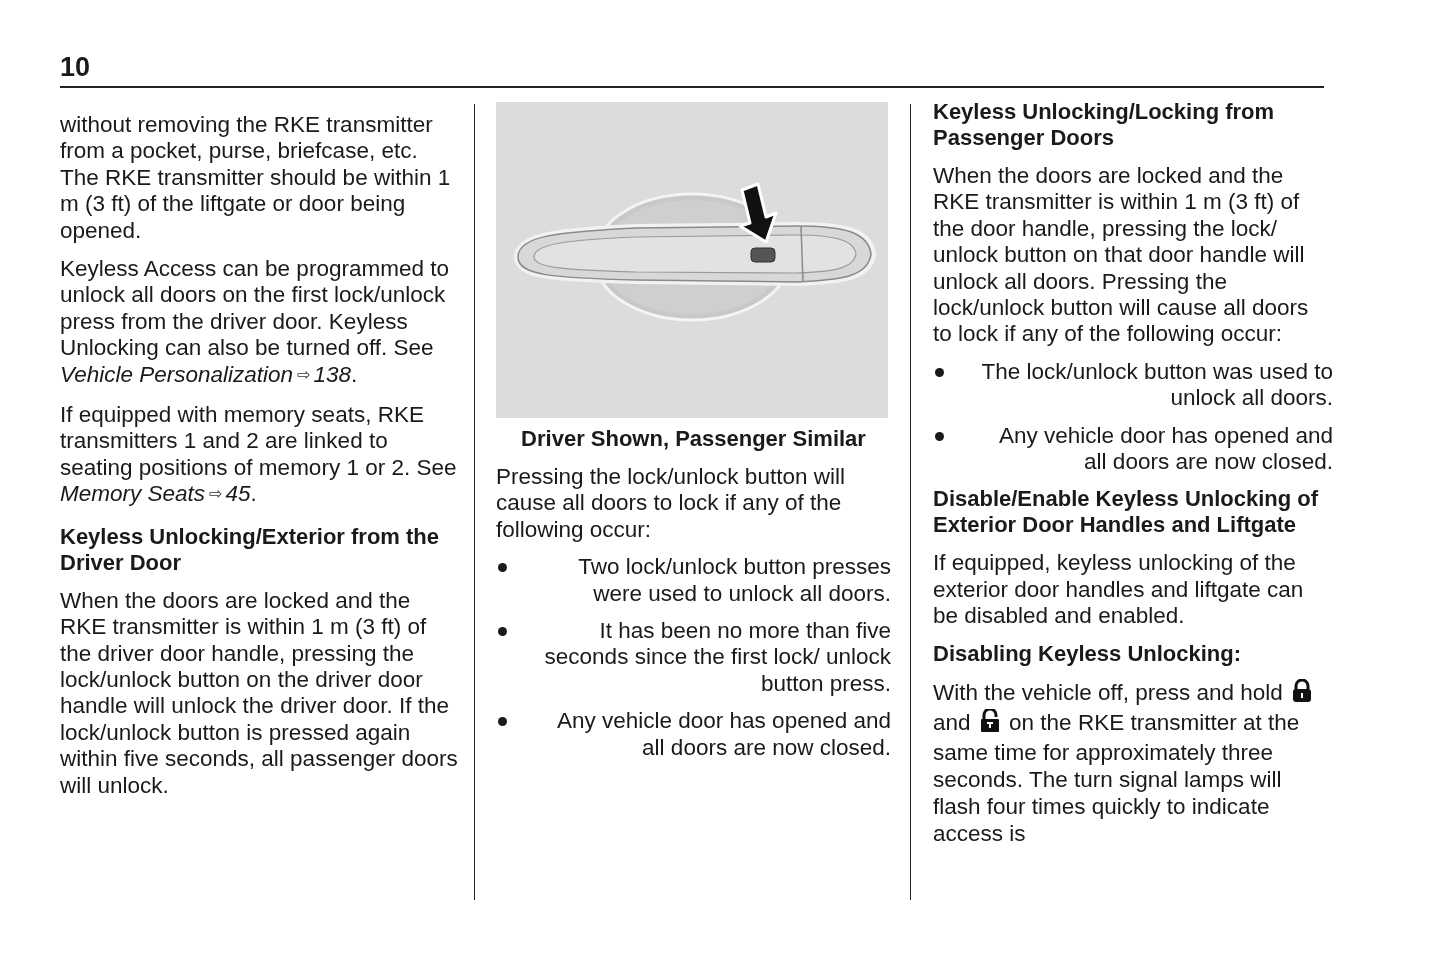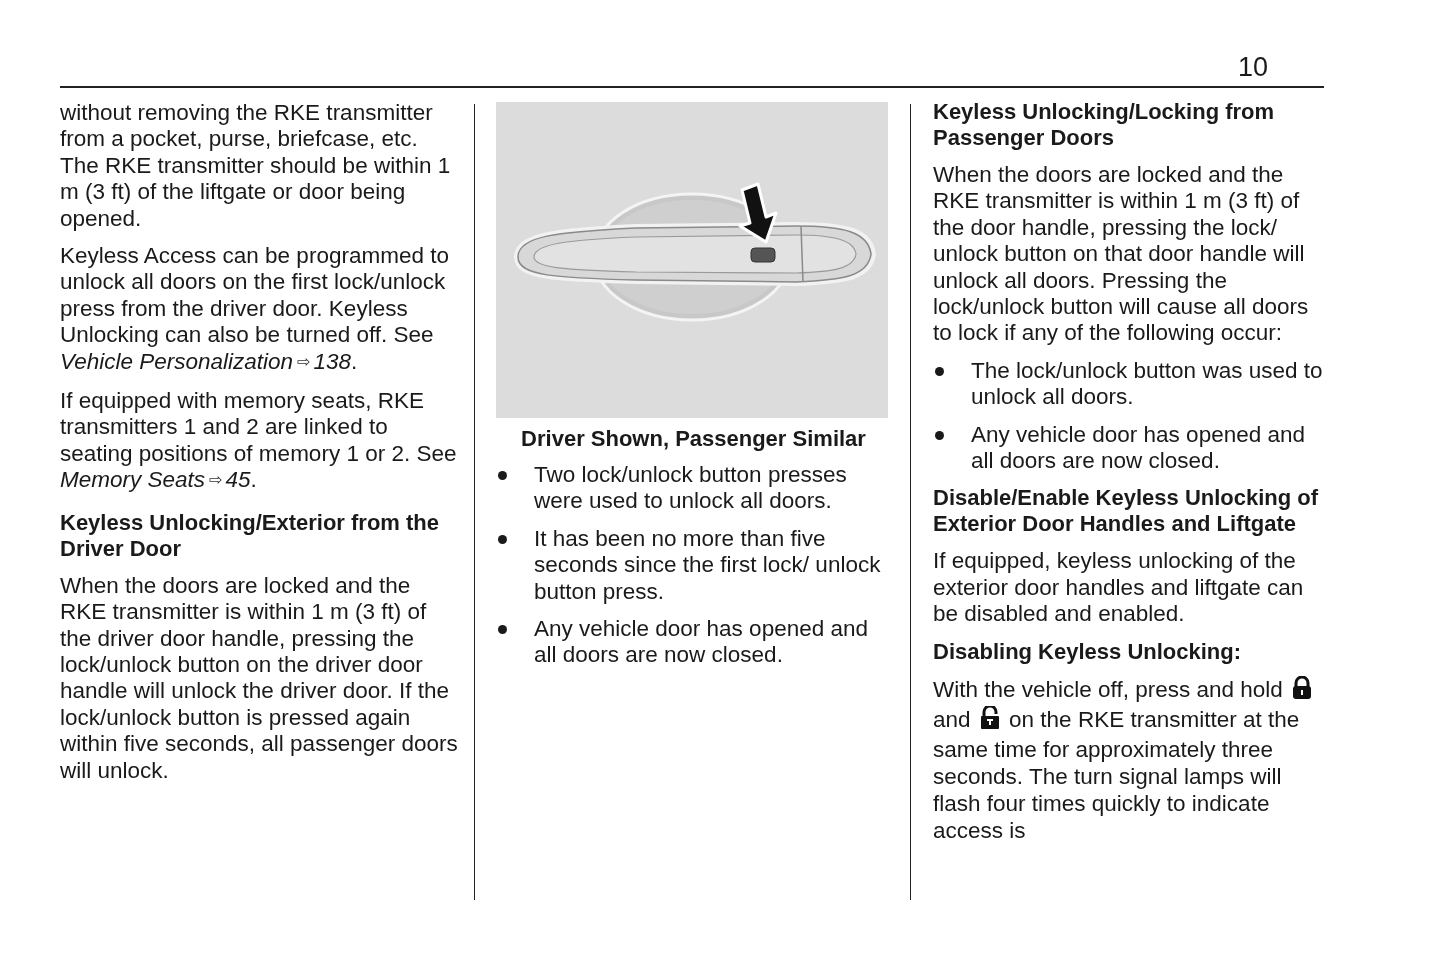--- a/index.html
+++ b/index.html
@@ -3,40 +3,40 @@
   <meta charset="utf-8">
   <style>
     html, body { margin: 0; padding: 0; background: #ffffff; }
     body {
       width: 1445px; height: 965px; position: relative; overflow: hidden;
       font-family: "Liberation Sans", sans-serif; color: #1a1a1a;
     }
     .header {
       position: absolute; left: 60px; top: 50px; width: 1264px; height: 36px;
       border-bottom: 2px solid #222;
-      display: flex; align-items: flex-end;
-      font-weight: normal; font-size: 27px; line-height: 34px; flex-direction: column;
+      display: flex; align-items: flex-start;
+      font-weight: bold; font-size: 27px; line-height: 34px; flex-direction: column;
     }
     .header .num { width: 86px; }
     .col {
       position: absolute; top: 100px;
       font-size: 22.5px; line-height: 26.4px;
     }
-    .col p { margin: 0 0 11px 0; }
+    .col p { margin: 12px 0 11px 0; }
     .col h3 { margin: 0 0 11px 0; font-size: 22px; line-height: 26px; font-weight: bold; }
     .col1 { left: 60px; width: 400px; }
     .col2 { left: 496px; width: 395px; }
     .col3 { left: 933px; width: 400px; top: 99px; }
     .divider { position: absolute; top: 104px; width: 1px; height: 796px; background: #222; }
     .div1 { left: 474px; }
     .div2 { left: 910px; }
     em { font-style: italic; }
     .xref { display: inline-block; font-size: 16px; transform: translateY(-2px); margin: 0 3px 0 4px; color: #333; }
     ul.bullets { list-style: none; margin: 0 0 10px 0; padding: 0; }
-    ul.bullets li { position: relative; padding-left: 38px; margin-bottom: 11px; }
+    ul.bullets li { position: relative; padding-left: 38px; margin-bottom: 11px; text-align: right; }
     ul.bullets li::before {
       content: ""; position: absolute; left: 2px; top: 9px;
       width: 9px; height: 9px; border-radius: 50%; background: #1a1a1a;
     }
     .figure {
       width: 392px; height: 316px; background: #dcdcdc; position: relative; margin-top: 2px;
     }
     .caption { font-weight: bold; text-align: center; font-size: 22px; line-height: 26px; margin: 8px 0 10px 0; }
     .lockicon { display: inline-block; vertical-align: -3px; margin: 0 3px; }
   </style>
@@ -72,20 +72,21 @@
       <path d="M38,155 C38,142 70,138 140,135 L300,133 C338,133 358,138 360,152 C358,166 338,170 300,171 L140,170 C70,168 38,166 38,155 Z" fill="#e2e2e2" stroke="#9a9a9a" stroke-width="1.2"></path>
 
       <line x1="305" y1="124" x2="307" y2="180" stroke="#8a8a8a" stroke-width="1.5"></line>
 
       <rect x="255" y="146" width="24" height="14" rx="4" fill="#555" stroke="#333" stroke-width="1"></rect>
 
       <path d="M246,88 L262,82 L270,115 L280,111 L270,140 L244,124 L254,121 Z" fill="#111" stroke="#fff" stroke-width="3" stroke-linejoin="round"></path>
     </svg>
   </div>
   <div class="caption">Driver Shown, Passenger Similar</div>
+  <p>Pressing the lock/unlock button will cause all doors to lock if any of the following occur:</p>
   <ul class="bullets">
     <li>Two lock/unlock button presses were used to unlock all doors.</li>
     <li>It has been no more than five seconds since the first lock/ unlock button press.</li>
     <li>Any vehicle door has opened and all doors are now closed.</li>
   </ul>
 </div>
 
 <div class="col col3">
   <h3>Keyless Unlocking/Locking from Passenger Doors</h3>
   <p>When the doors are locked and the RKE transmitter is within 1 m (3 ft) of the door handle, pressing the lock/ unlock button on that door handle will unlock all doors. Pressing the lock/unlock button will cause all doors to lock if any of the following occur:</p>

